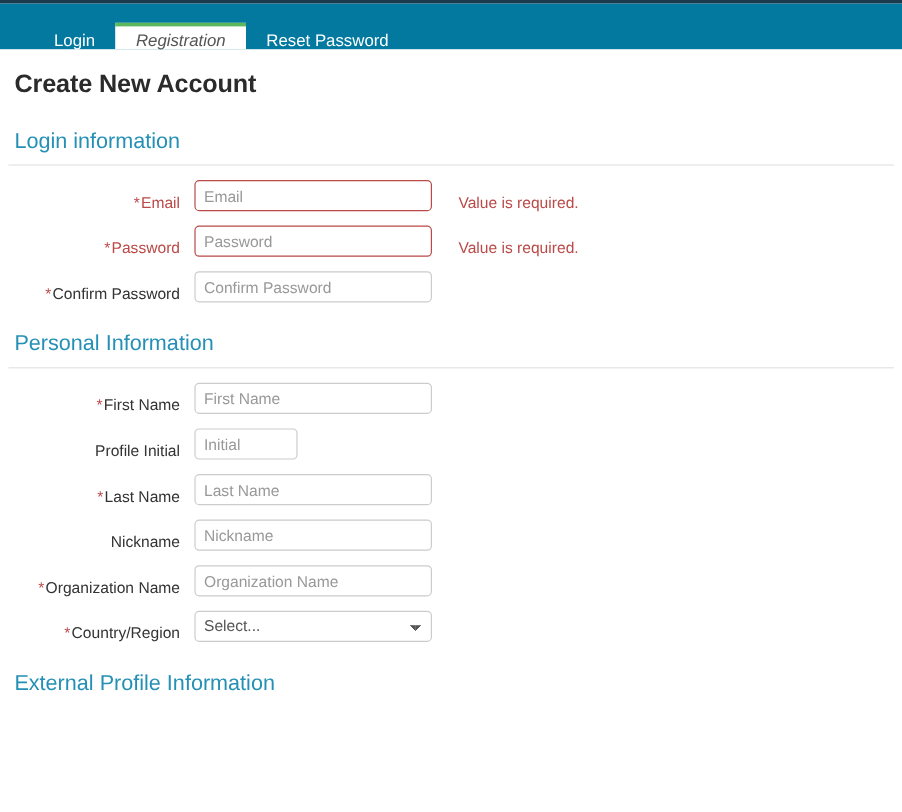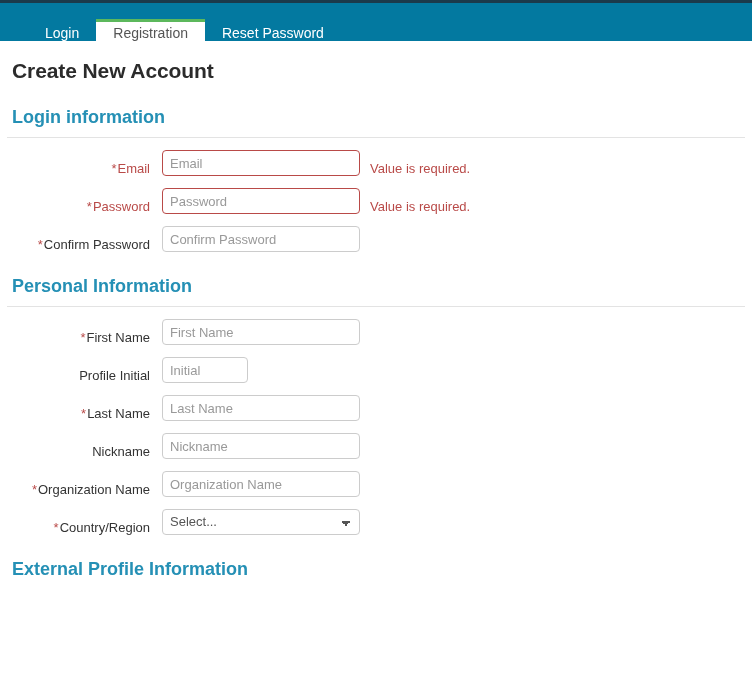--- a/index.html
+++ b/index.html
@@ -47,37 +47,38 @@
     border: none;
     font-family: "Liberation Sans", sans-serif;
   }
   .tab.active {
     background: #ffffff;
     color: #555555;
     border-top: 3px solid #5cb85c;
     margin-top: -3px;
     padding-top: 3px;
     box-shadow: 0 0 0 0 transparent;
+    font-style: italic;
   }
 
   
   .content {
     padding: 0 0 0 0;
   }
   .page-title {
     font-size: 21px;
     font-weight: bold;
     color: #2b2b2b;
     margin: 18px 18px 0 12px;
     letter-spacing: -0.1px;
   }
   .section-head {
     font-size: 18px;
     color: #2590b5;
-    font-weight: bold;
+    font-weight: normal;
     margin: 24px 0 0 12px;
   }
   .section-rule {
     border-bottom: 1px solid #e3e3e3;
     margin: 9px 7px 0 7px;
   }
 
   
   .form {
     margin-top: 12px;
@@ -133,21 +134,21 @@
       linear-gradient(135deg, #555 50%, transparent 50%);
     background-position:
       calc(100% - 13px) 11px,
       calc(100% - 8px) 11px;
     background-size: 5px 5px, 5px 5px;
     background-repeat: no-repeat;
     cursor: pointer;
   }
 
   .errmsg {
-    margin-left: 10px;
+    margin-left: 22px;
     font-size: 13px;
     color: #b94a48;
     white-space: nowrap;
   }
 </style>
 </head>
 <body>
 
 <div class="topstrip"></div>
 

